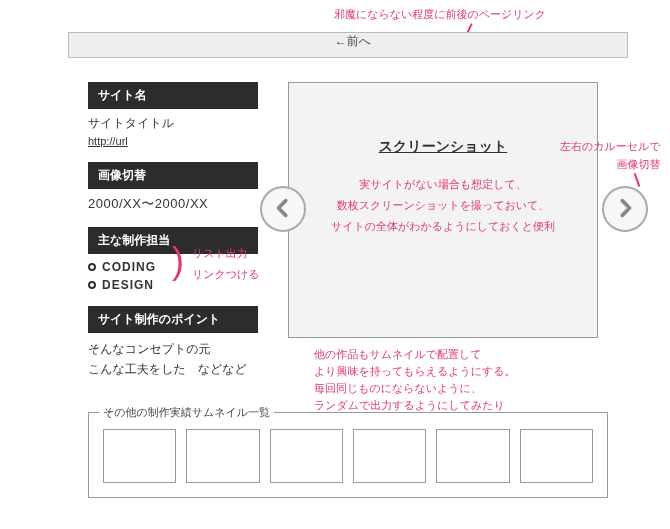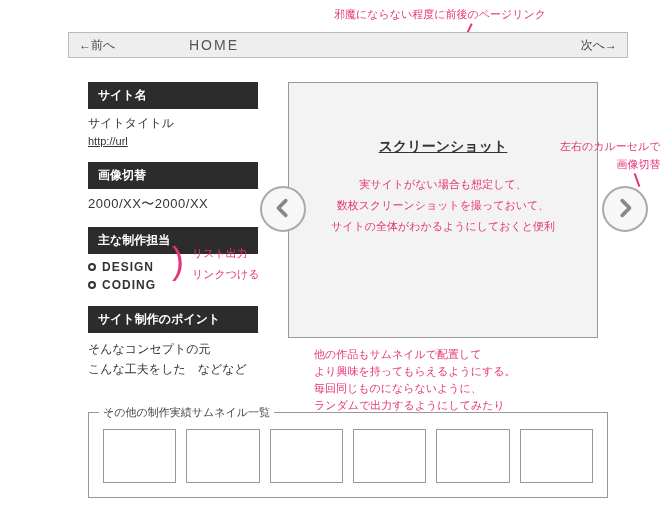--- a/index.html
+++ b/index.html
@@ -4,21 +4,21 @@
 <style>
   * { box-sizing: border-box; margin: 0; padding: 0; }
   body { font-family: "Hiragino Kaku Gothic ProN", "Meiryo", sans-serif; background: #fff; font-size: 12px; color: #333; }
   .canvas { position: relative; width: 670px; height: 529px; }
 
   .note { position: absolute; color: #e6337a; font-size: 11px; line-height: 1.6; }
   .note-line { position: absolute; background: #e6337a; }
   .note-brace { position: absolute; color: #e6337a; font-size: 36px; line-height: 1; }
 
   .topnav { position: absolute; left: 68px; top: 32px; width: 560px; height: 26px;
-            border: 1px solid #bbb; background: #eee; display: flex; align-items: center; }
+            border: 1px solid #bbb; background: #eee; display: flex; align-items: center; flex-direction: column; }
   .topnav .prev { flex: 0 0 120px; text-align: left; padding-left: 10px; font-size: 12px; color: #444; }
   .topnav .home { flex: 1; text-align: left; font-size: 14px; letter-spacing: 2px; font-weight: normal; color: #555; }
   .topnav .next { flex: 0 0 120px; text-align: right; padding-right: 10px; font-size: 12px; color: #444; }
 
   .left { position: absolute; left: 88px; top: 82px; width: 170px; }
   .heading { background: #2c2c2c; color: #fff; font-weight: bold; padding: 5px 10px; font-size: 12px; margin-bottom: 6px; }
   .block { margin-bottom: 14px; }
   .sitename-title { font-size: 12px; margin-bottom: 2px; }
   .sitename-url { font-size: 11px; text-decoration: underline; color: #333; display: inline-block; }
   .period-val { font-size: 13px; letter-spacing: 0.5px; }
@@ -65,25 +65,25 @@
     </div>
     <div class="block">
       <div class="heading">画像切替</div>
       <div class="period-val">2000/XX〜2000/XX</div>
     </div>
     <div class="block">
       <div class="heading">主な制作担当</div>
       <ul class="roles">
         <li>
           <span class="bullet"></span>
-          <span>DESIGN</span>
+          <span>CODING</span>
         </li>
         <li>
           <span class="bullet"></span>
-          <span>CODING</span>
+          <span>DESIGN</span>
         </li>
       </ul>
     </div>
     <div class="block">
       <div class="heading">サイト制作のポイント</div>
       <div class="points-text">そんなコンセプトの元
 こんな工夫をした　などなど</div>
     </div>
   </div>
 

